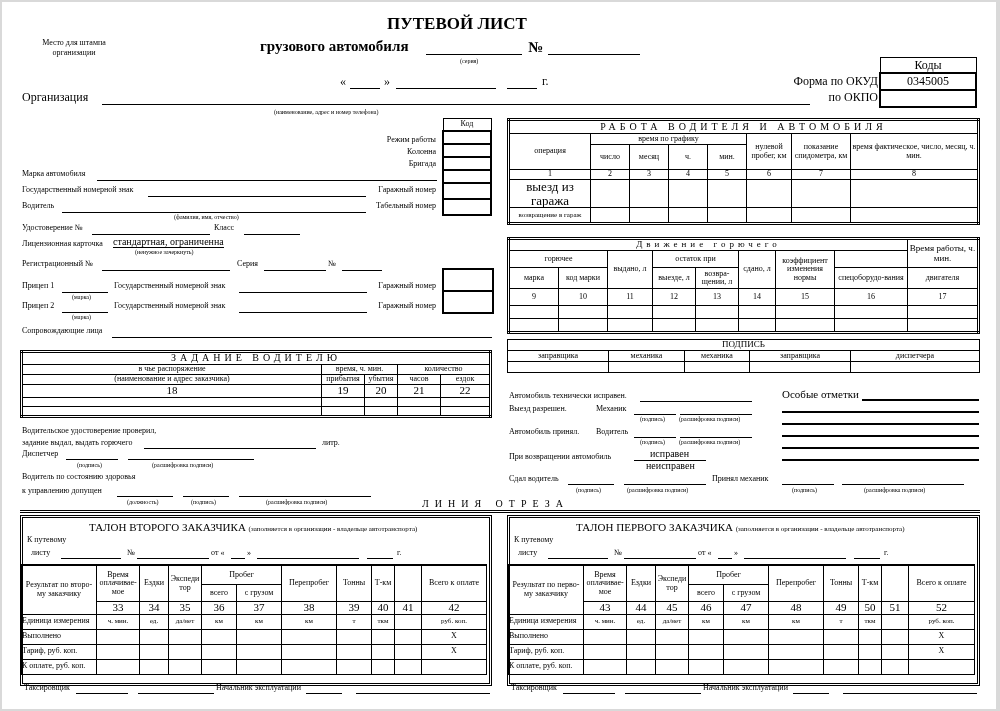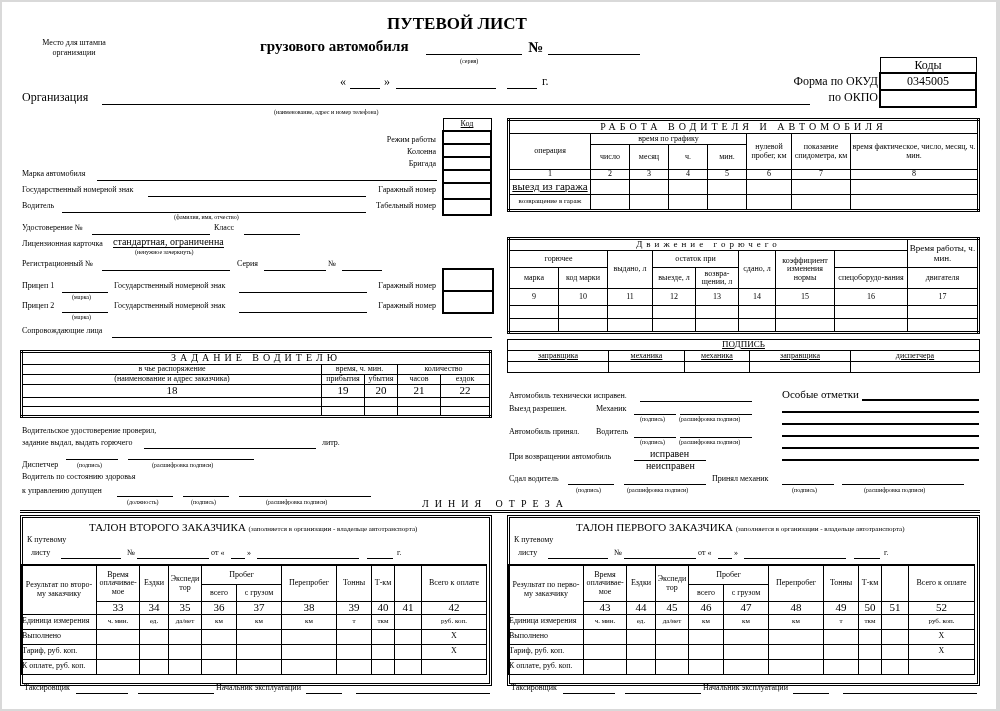--- a/index.html
+++ b/index.html
@@ -12,21 +12,21 @@
   .t6 { font-size:6px; }
   .t11 { font-size:11px; }
   .t12 { font-size:12px; }
   .line { position:absolute; border-bottom:1px solid #000; height:0; }
   .line2 { position:absolute; border-bottom:2px solid #000; height:0; }
   .center { text-align:center; }
   .right { text-align:right; }
   table { border-collapse:collapse; position:absolute; }
   td { border:1px solid #000; padding:0; text-align:center; vertical-align:middle; font-size:8px; line-height:1.05; }
   .dbl { border:3px double #000; }
-  .thick td { border-width:1.5px;text-decoration:underline; }
+  .thick td { border-width:1.5px; }
   .hdr { letter-spacing:4px; font-size:10px; }
   .box { position:absolute; border:1.5px solid #000; background:#fff; }
 </style>
 </head>
 <body>
 
 <div class="page">
 
   <div class="abs t8 center" style="left:22px;top:36px;width:100px;line-height:1.25;">
     <div>Место для штампа</div>
@@ -165,21 +165,21 @@
       <td style="height:9px;">1</td>
       <td>2</td>
       <td>3</td>
       <td>4</td>
       <td>5</td>
       <td>6</td>
       <td>7</td>
       <td>8</td>
     </tr>
     <tr>
-      <td class="t7" style="height:14px;font-size:11px;text-decoration:underline;">выезд из гаража</td>
+      <td class="t7" style="height:14px;font-size:13px;">выезд из гаража</td>
       <td></td>
           <td></td>
           <td></td>
           <td></td>
           <td></td>
           <td></td>
           <td></td>
     </tr>
     <tr>
       <td style="height:14px;font-size:7px;">возвращение в гараж</td>
@@ -312,21 +312,21 @@
           <td></td>
           <td></td>
         </tr>
   </tbody>
     </table>
 
   <div class="abs t8" style="left:20px;top:424px;">Водительское удостоверение проверил,</div>
   <div class="abs t8" style="left:20px;top:436px;">задание выдал, выдать горючего</div>
   <div class="line" style="left:142px;top:446px;width:172px;"></div>
   <div class="abs t8" style="left:320px;top:436px;">литр.</div>
-  <div class="abs t8" style="left:20px;top:458px;">Диспетчер</div>
+  <div class="abs t8" style="left:20px;top:447px;">Диспетчер</div>
   <div class="line" style="left:64px;top:457px;width:52px;"></div>
   <div class="line" style="left:126px;top:457px;width:126px;"></div>
   <div class="abs t6" style="left:75px;top:460px;">(подпись)</div>
   <div class="abs t6" style="left:150px;top:460px;">(расшифровка подписи)</div>
   <div class="abs t8" style="left:20px;top:470px;">Водитель по состоянию здоровья</div>
   <div class="abs t8" style="left:20px;top:484px;">к управлению допущен</div>
   <div class="line" style="left:115px;top:494px;width:56px;"></div>
   <div class="line" style="left:181px;top:494px;width:46px;"></div>
   <div class="line" style="left:237px;top:494px;width:132px;"></div>
   <div class="abs t6" style="left:125px;top:497px;">(должность)</div>

